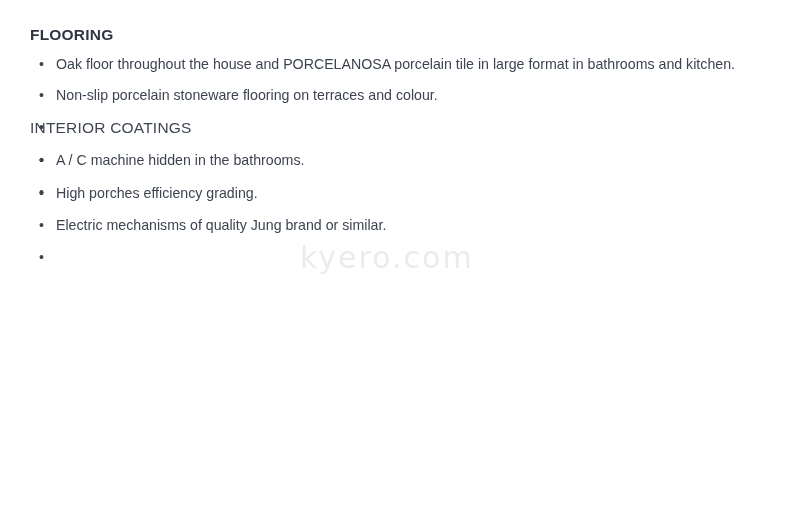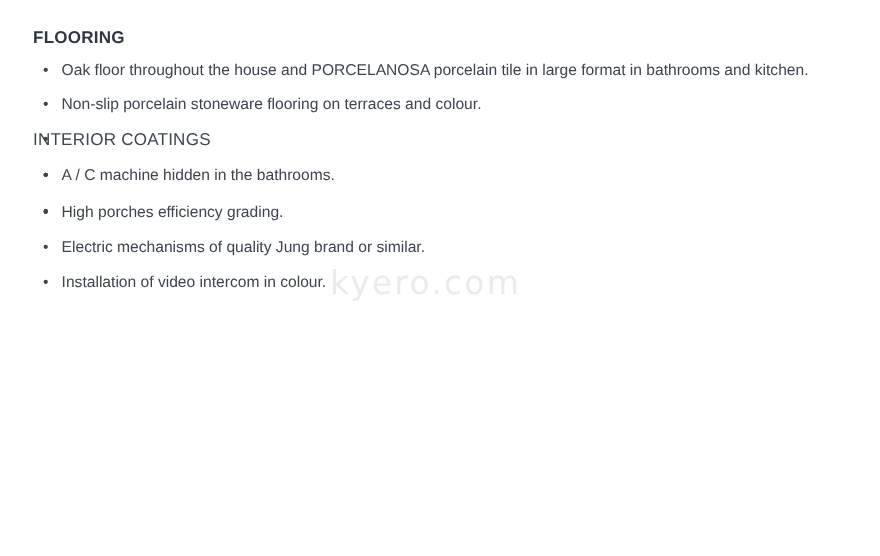--- a/index.html
+++ b/index.html
@@ -129,19 +129,18 @@
       <li>
         <span class="dot">•</span>
         <span>High porches efficiency grading.</span>
       </li>
       <li>
         <span class="dot">•</span>
         <span>Electric mechanisms of quality Jung brand or similar.</span>
       </li>
       <li>
         <span class="dot">•</span>
-        <span>Installation of video intercom in colour.</span>
       </li>
     </ul>
   </div>
 
   <div class="watermark">kyero.com</div>
 </div>
 
 </body></html>

